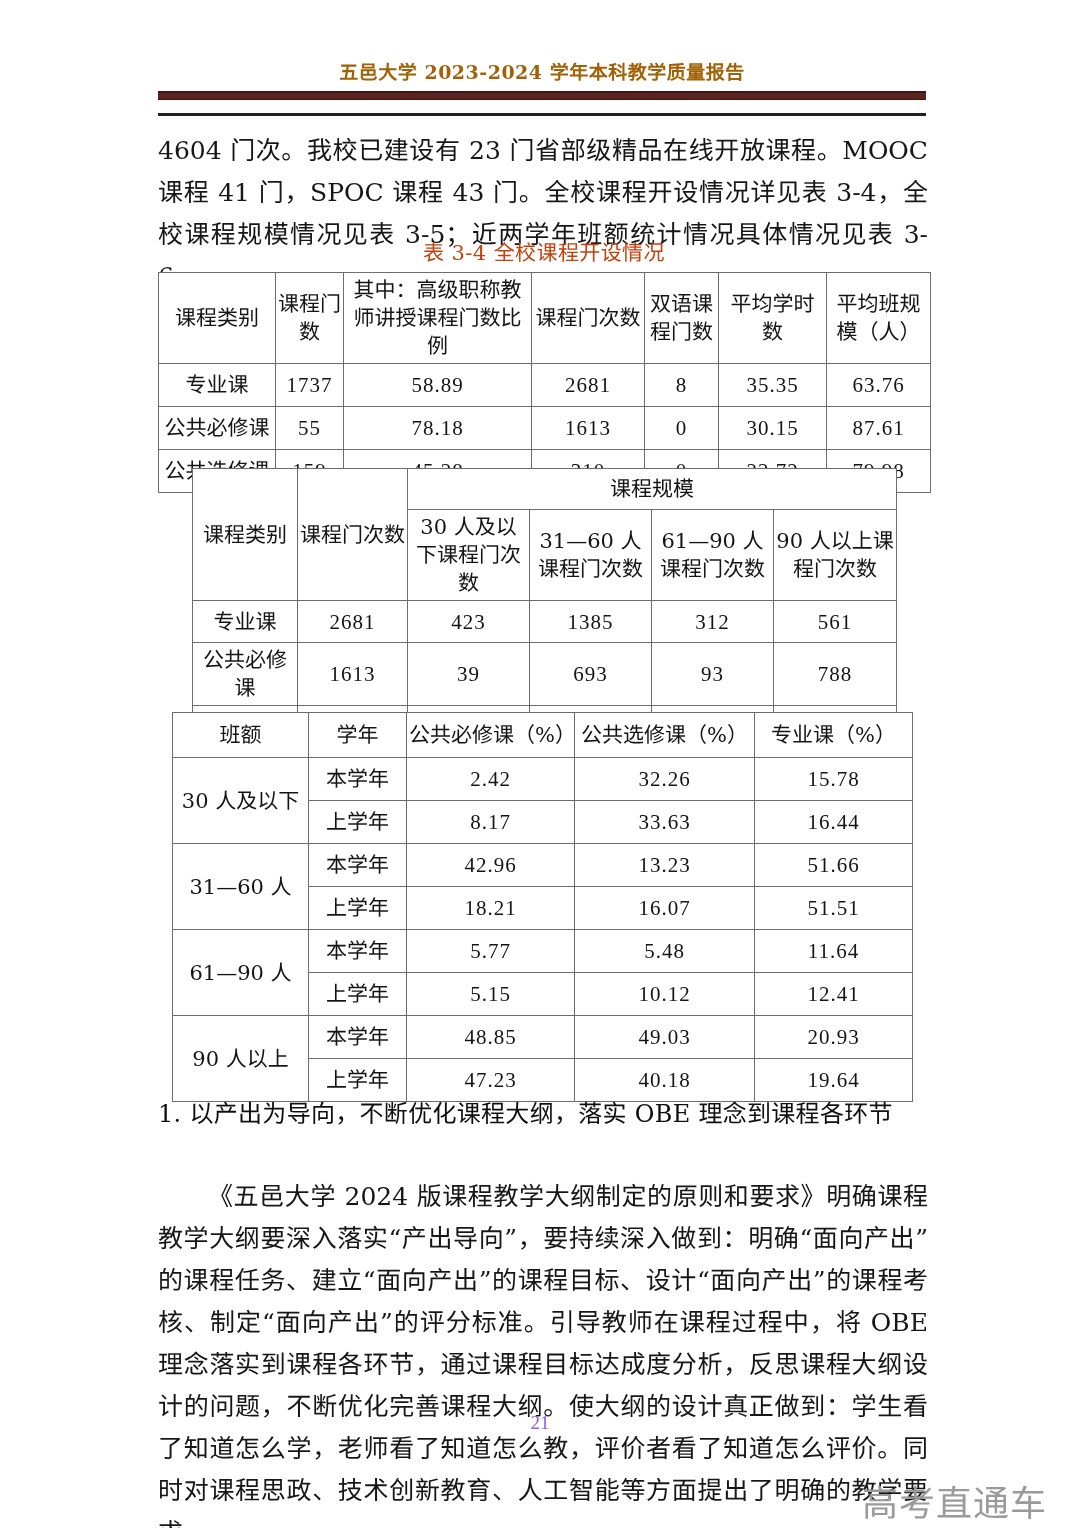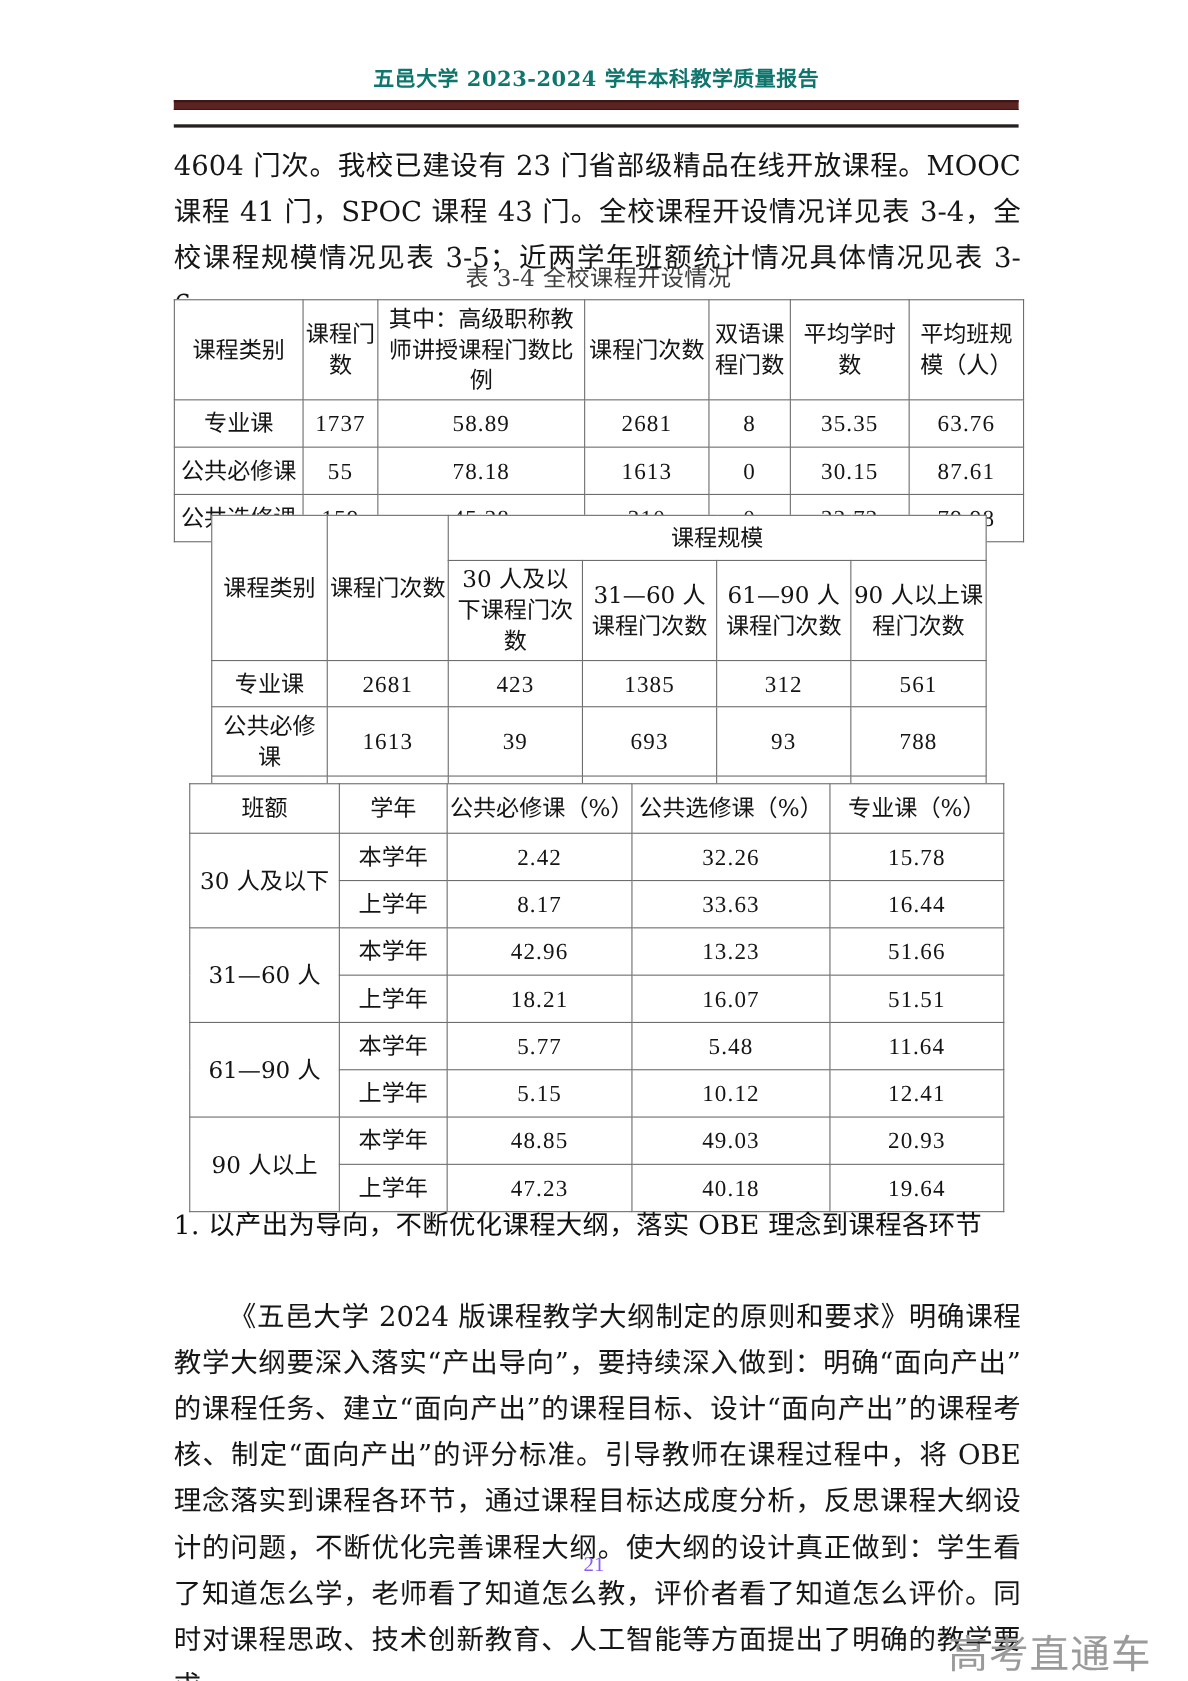--- a/index.html
+++ b/index.html
@@ -30,21 +30,21 @@
     position: absolute;
     left: 158px;
     top: 60px;
     width: 768px;
   }
   .header-title {
     text-align: center;
     font-size: 19px;
     font-weight: bold;
     letter-spacing: 0.5px;
-    color: #0f766e;
+    color: #a16207;
     line-height: 1.3;
     white-space: nowrap;
   }
   .rule-thick {
     margin-top: 6px;
     height: 9px;
     background: #5b2421;
     border-top: 2px solid #3d1614;
     border-bottom: 1px solid #3d1614;
     box-sizing: border-box;
@@ -82,21 +82,21 @@
   .para-body {
     top: 1176px;
   }
   .indent { text-indent: 2em; }
 
   
   .tbl-caption {
     text-align: center;
     font-size: 21px;
     line-height: 30px;
-    color: #404040;
+    color: #c2410c;
     margin-bottom: 4px;
     letter-spacing: 0.4px;
   }
   table.doc {
     border-collapse: collapse;
     table-layout: fixed;
     background: #fff;
   }
   table.doc td, table.doc th {
     border: 1px solid #6d6d6d;

